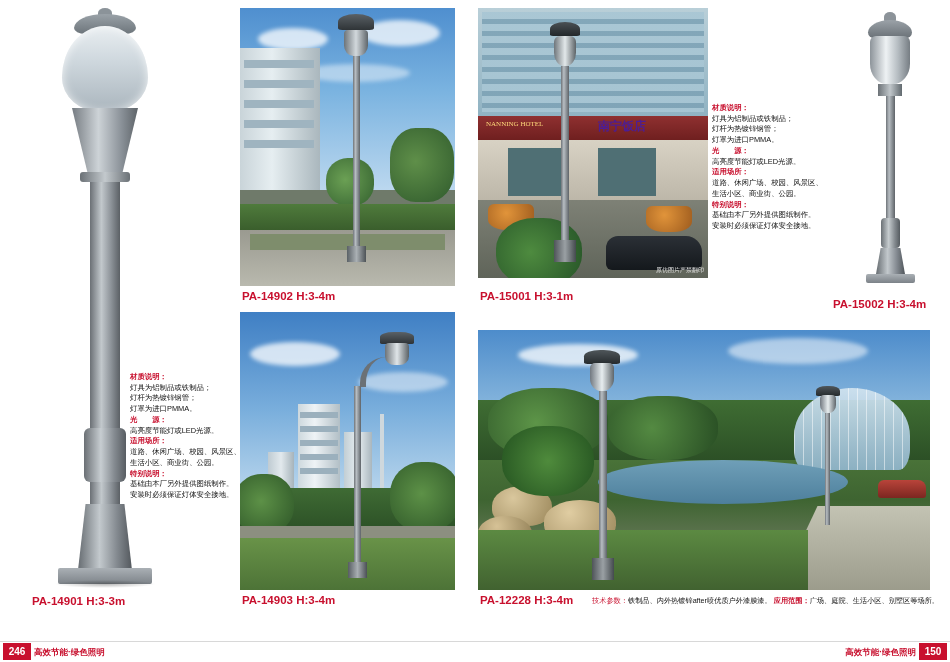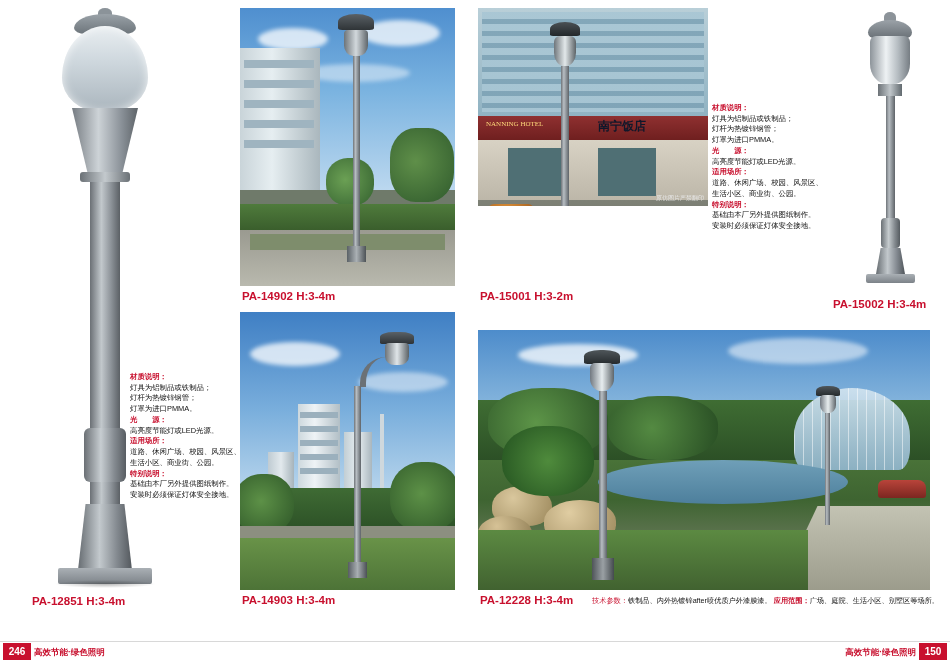--- a/index.html
+++ b/index.html
@@ -98,21 +98,21 @@
     <div class="ttl">光　　源：</div>
     <div class="blk">高亮度节能灯或LED光源。</div>
     <div class="ttl">适用场所：</div>
     <div class="blk">道路、休闲广场、校园、风景区、</div>
     <div class="blk">生活小区、商业街、公园。</div>
     <div class="ttl">特别说明：</div>
     <div class="blk">基础由本厂另外提供图纸制作。</div>
     <div class="blk">安装时必须保证灯体安全接地。</div>
   </div>
 
-  <div class="caption" style="left:32px;top:595px;">PA-12851 H:3-4m</div>
+  <div class="caption" style="left:32px;top:595px;">PA-14901 H:3-3m</div>
 
   <div class="photo" style="left:240px;top:8px;width:215px;height:278px;">
     <div class="sky" style="height:66%;"></div>
     <div class="ground" style="height:34%;background:linear-gradient(#6f9a52 0%,#4e7a3d 40%,#8d8f84 100%);"></div>
     <div class="cloud" style="left:18px;top:20px;width:70px;height:22px;"></div>
     <div class="cloud" style="left:120px;top:12px;width:80px;height:26px;"></div>
     <div class="cloud" style="left:60px;top:56px;width:110px;height:18px;opacity:.6;"></div>
 
     <div style="position:absolute;left:0;top:40px;width:80px;height:150px;background:linear-gradient(90deg,#c9d4d9,#e6eef1 40%,#aab7bd);"></div>
     <div style="position:absolute;left:4px;top:52px;width:70px;height:8px;background:#9fb4c0;"></div>
@@ -129,47 +129,47 @@
     <div style="position:absolute;left:0;top:222px;width:215px;height:56px;background:linear-gradient(#9a9a90,#b9b9ae);"></div>
     <div style="position:absolute;left:10px;top:226px;width:195px;height:16px;background:#7e8d6c;"></div>
 
     <div style="position:absolute;left:98px;top:6px;width:36px;height:16px;background:linear-gradient(180deg,#5a6166,#2f3437);border-radius:50% 50% 12% 12%;"></div>
     <div style="position:absolute;left:104px;top:22px;width:24px;height:26px;background:linear-gradient(90deg,#6d7479,#d2d8dc,#5f666b);border-radius:4px 4px 40% 40%;"></div>
     <div class="pole" style="left:113px;top:48px;width:7px;height:200px;"></div>
     <div style="position:absolute;left:107px;top:238px;width:19px;height:16px;background:linear-gradient(90deg,#5a6166,#aab0b4,#4d5357);"></div>
   </div>
   <div class="caption" style="left:242px;top:290px;">PA-14902 H:3-4m</div>
 
-  <div class="photo" style="left:478px;top:8px;width:230px;height:198px;">
+  <div class="photo" style="left:478px;top:8px;width:230px;height:270px;">
     <div style="position:absolute;inset:0;background:linear-gradient(#9fc3de,#cfe0ea 55%,#b7c4c9);"></div>
 
     <div style="position:absolute;left:0;top:0;width:230px;height:110px;background:linear-gradient(180deg,#b9cfd8,#8fb2c2);"></div>
     <div style="position:absolute;left:4px;top:4px;width:222px;height:100px;background:repeating-linear-gradient(180deg,#a8c6d4 0 7px,#7ea3b6 7px 12px);opacity:.9;"></div>
     <div style="position:absolute;left:0;top:108px;width:230px;height:24px;background:linear-gradient(#8f3030,#6f1f1f);"></div>
     <div style="position:absolute;left:8px;top:112px;font-size:7px;color:#ffd97a;font-family:'Liberation Serif',serif;">NANNING HOTEL</div>
-    <div style="position:absolute;left:120px;top:110px;font-size:12px;color:#0f172a;font-weight:bold;">南宁饭店</div>
+    <div style="position:absolute;left:120px;top:110px;font-size:12px;color:#4c1d95;font-weight:bold;">南宁饭店</div>
     <div style="position:absolute;left:0;top:132px;width:230px;height:60px;background:linear-gradient(#d8d2c4,#bdb7a9);"></div>
     <div style="position:absolute;left:30px;top:140px;width:58px;height:48px;background:#4f6f74;"></div>
     <div style="position:absolute;left:120px;top:140px;width:58px;height:48px;background:#4f6f74;"></div>
     <div style="position:absolute;left:0;top:192px;width:230px;height:86px;background:linear-gradient(#7e8176,#5c6156);"></div>
 
     <div style="position:absolute;left:10px;top:196px;width:46px;height:26px;background:radial-gradient(circle at 40% 35%,#e1943a,#9c5a1d);border-radius:6px 6px 40% 40%;"></div>
     <div style="position:absolute;left:168px;top:198px;width:46px;height:26px;background:radial-gradient(circle at 40% 35%,#e1943a,#9c5a1d);border-radius:6px 6px 40% 40%;"></div>
 
     <div style="position:absolute;left:18px;top:210px;width:86px;height:68px;background:radial-gradient(circle at 40% 50%,#4e8b3f,#255227);border-radius:45%;"></div>
 
     <div style="position:absolute;left:128px;top:228px;width:96px;height:34px;background:linear-gradient(#2b3036,#14181c);border-radius:12px 16px 6px 6px;"></div>
 
     <div style="position:absolute;left:72px;top:14px;width:30px;height:14px;background:linear-gradient(180deg,#4a5054,#23282b);border-radius:50% 50% 10% 10%;"></div>
     <div style="position:absolute;left:76px;top:28px;width:22px;height:30px;background:linear-gradient(90deg,#6f767b,#e2e8ea,#5c6367);border-radius:6px 6px 45% 45%;"></div>
     <div class="pole" style="left:83px;top:58px;width:8px;height:180px;"></div>
     <div style="position:absolute;left:76px;top:232px;width:22px;height:22px;background:linear-gradient(90deg,#4f5459,#9aa0a4,#444a4e);"></div>
     <div style="position:absolute;right:4px;bottom:3px;font-size:6px;color:#e8e8e8;">原仿图片严禁翻印</div>
   </div>
-  <div class="caption" style="left:480px;top:290px;">PA-15001 H:3-2m</div>
+  <div class="caption" style="left:480px;top:290px;">PA-15001 H:3-1m</div>
 
   <div class="spec" style="left:712px;top:103px;">
     <div class="ttl">材质说明：</div>
     <div class="blk">灯具为铝制品或铁制品；</div>
     <div class="blk">灯杆为热镀锌钢管；</div>
     <div class="blk">灯罩为进口PMMA。</div>
     <div class="ttl">光　　源：</div>
     <div class="blk">高亮度节能灯或LED光源。</div>
     <div class="ttl">适用场所：</div>
     <div class="blk">道路、休闲广场、校园、风景区、</div>

